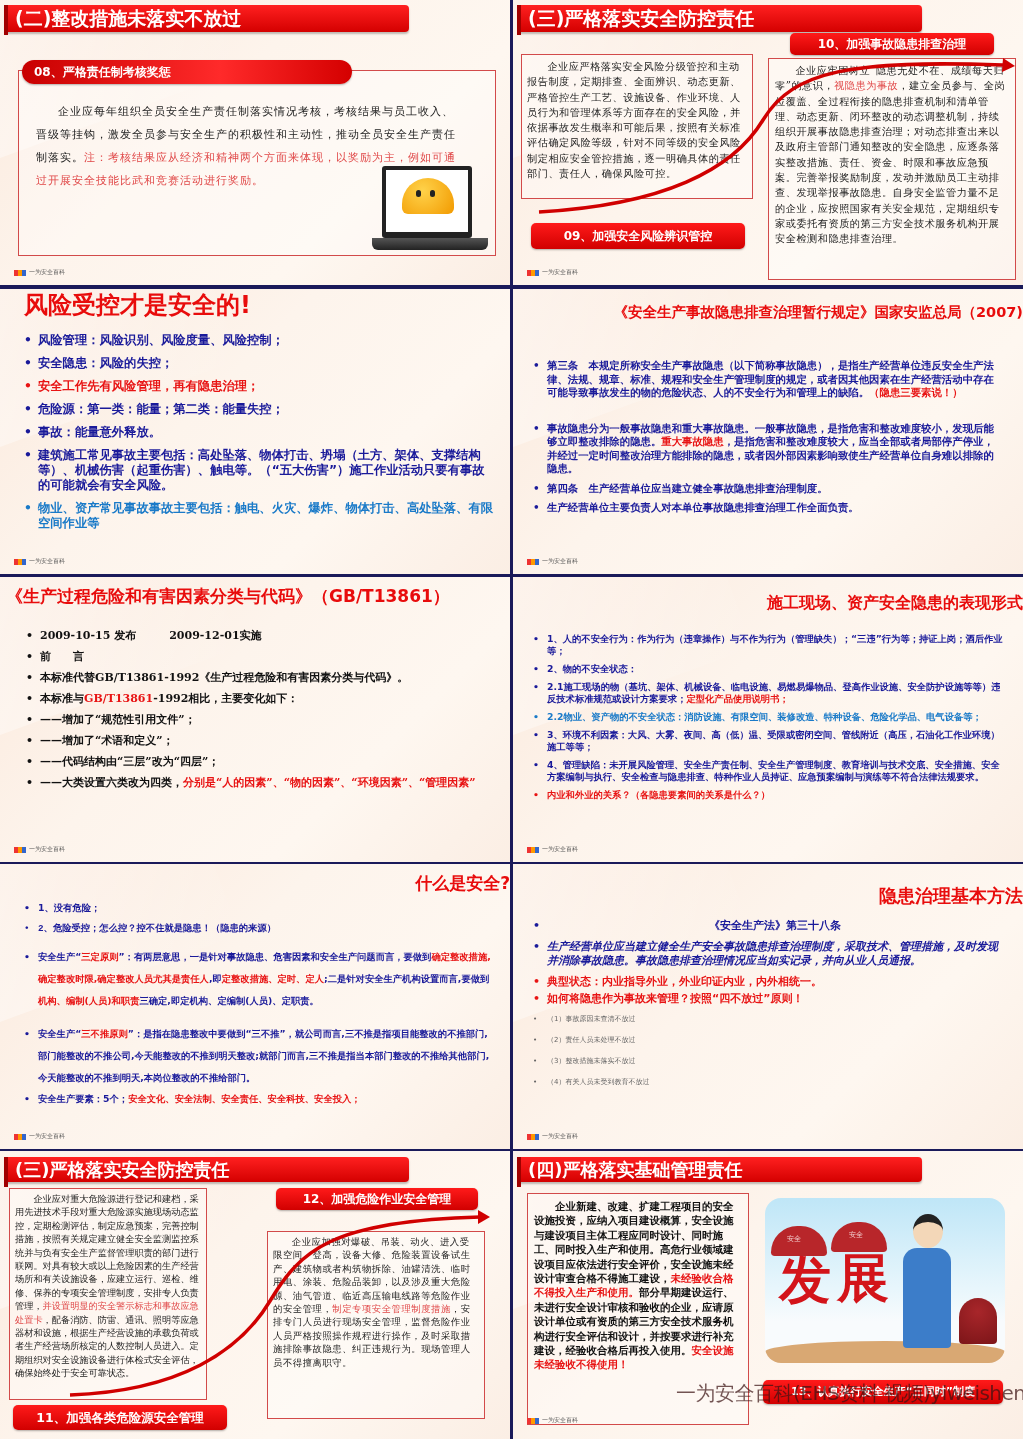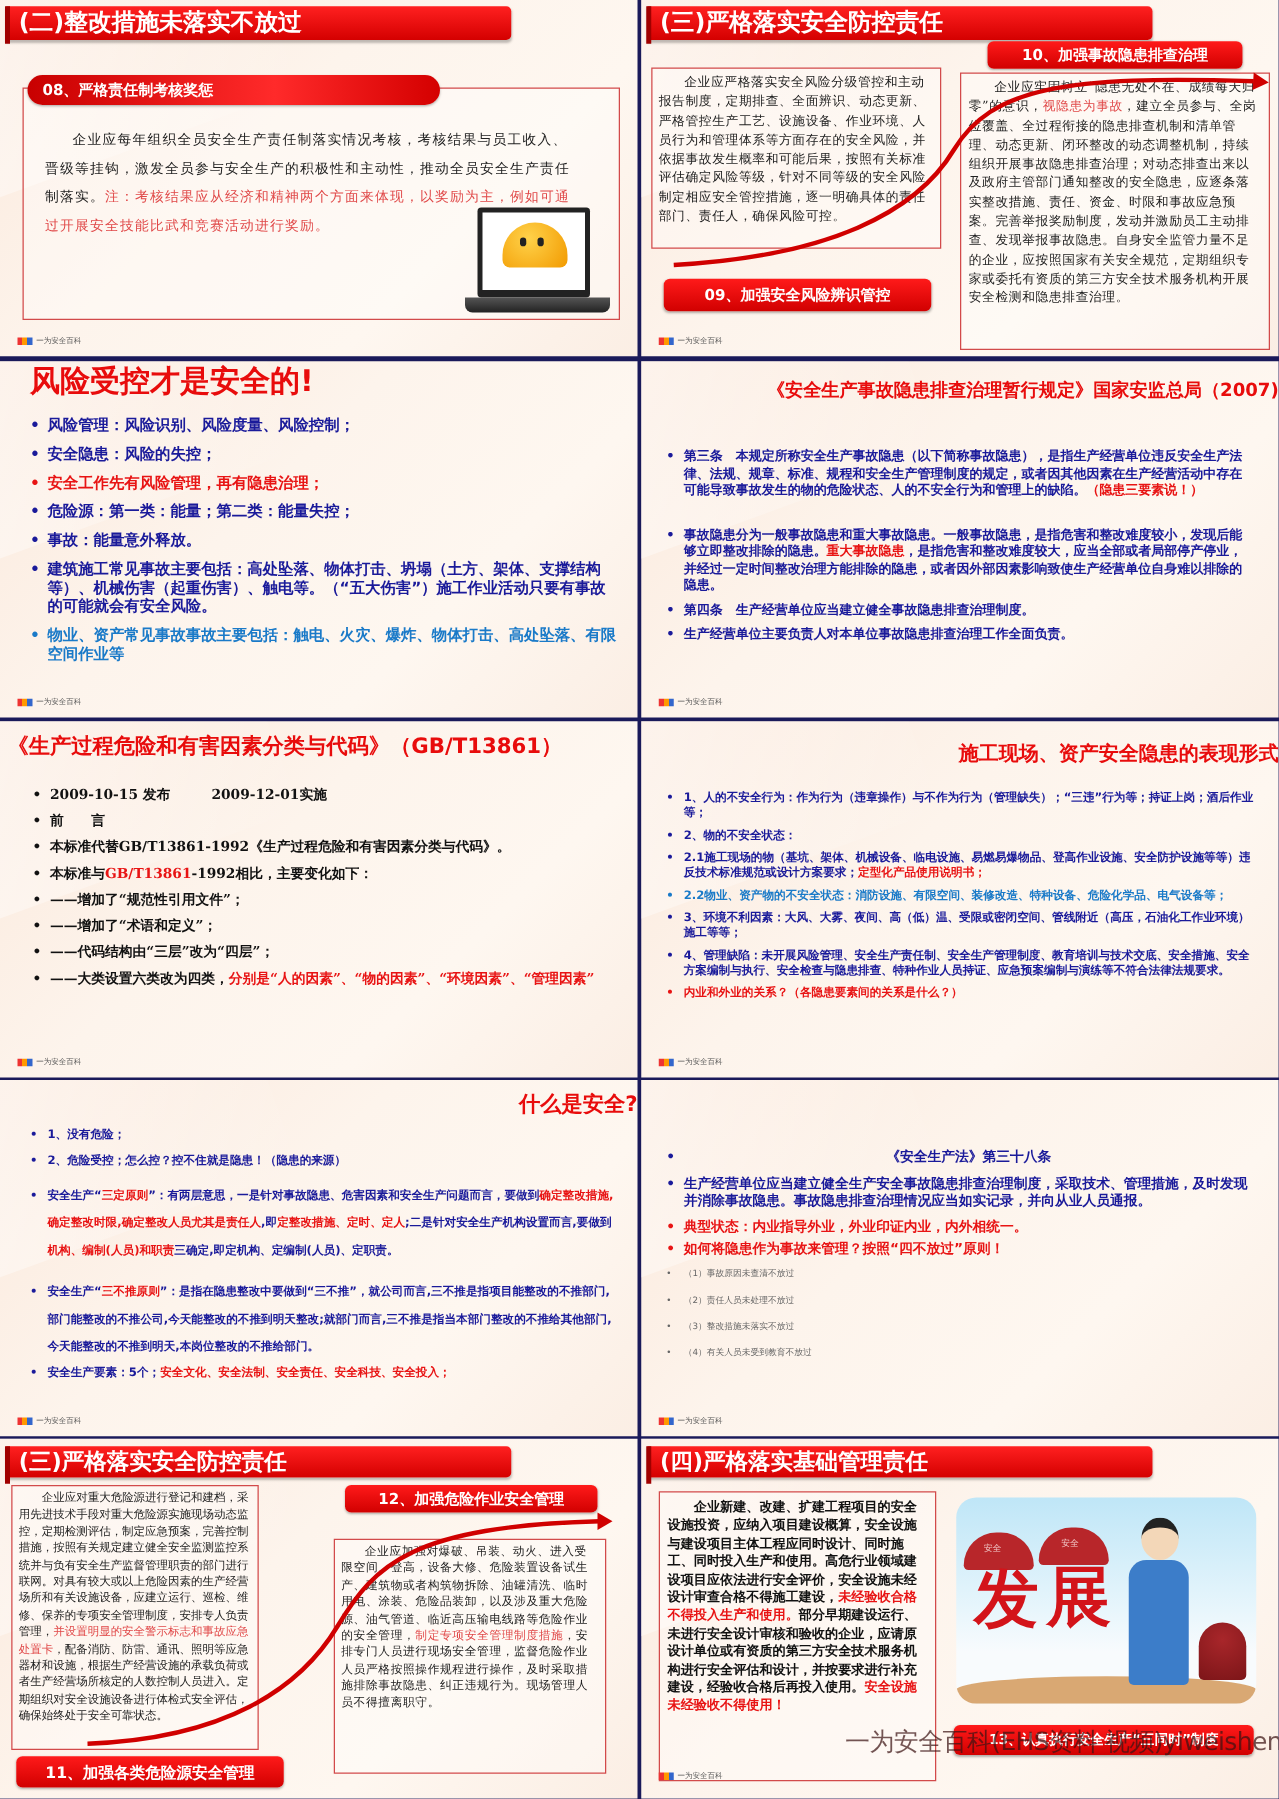--- a/index.html
+++ b/index.html
@@ -148,35 +148,36 @@
     <div class="footer-logo">
         <span class="mark"></span>
         <span>一为安全百科</span>
       </div>
   </div>
 
   <div class="slide" style="left:0;top:864px;">
     <div class="title-red" style="top:8px;font-size:17px;">什么是安全?</div>
     <ul class="bul navy" style="left:24px;top:38px;width:470px;font-size:9.3px;line-height:12px;">
       <li style="margin-bottom:9px;">1、没有危险；</li>
-      <li style="margin-bottom:11px;">2、危险受控；怎么控？控不住就是隐患！（隐患的来源）</li>
+      <li style="margin-bottom:11px;font-family:Liberation Mono, monospace;">2、危险受控；怎么控？控不住就是隐患！（隐患的来源）</li>
       <li style="margin-bottom:11px;line-height:22px;"><span>安全生产“</span><span class="red">三定原则</span><span>”：有两层意思，一是针对事故隐患、危害因素和安全生产问题而言，要做到</span><span class="red">确定整改措施,确定整改时限,确定整改人员尤其是责任人</span><span>,即</span><span class="red">定整改措施、定时、定人</span><span>;二是针对安全生产机构设置而言,要做到</span><span class="red">机构、编制(人员)和职责</span><span>三确定,即定机构、定编制(人员)、定职责。</span></li>
       <li style="margin-bottom:4px;line-height:22px;"><span>安全生产“</span><span class="red">三不推原则</span><span>”：是指在隐患整改中要做到“三不推”，就公司而言,三不推是指项目能整改的不推部门,部门能整改的不推公司,今天能整改的不推到明天整改;就部门而言,三不推是指当本部门整改的不推给其他部门,今天能整改的不推到明天,本岗位整改的不推给部门。</span></li>
       <li><span>安全生产要素：5个；</span><span class="red">安全文化、安全法制、安全责任、安全科技、安全投入；</span></li>
     </ul>
     <div class="footer-logo">
         <span class="mark"></span>
         <span>一为安全百科</span>
       </div>
   </div>
 
   <div class="slide" style="left:513px;top:864px;">
+    <div class="title-red" style="top:20px;font-size:18px;">隐患治理基本方法</div>
     <ul class="bul navy" style="left:20px;top:55px;width:470px;font-size:11px;line-height:14px;">
       <li style="margin-bottom:7px;text-align:center;">《安全生产法》第三十八条</li>
-      <li style="margin-bottom:7px;">生产经营单位应当建立健全生产安全事故隐患排查治理制度，采取技术、管理措施，及时发现并消除事故隐患。事故隐患排查治理情况应当如实记录，并向从业人员通报。</li>
+      <li style="margin-bottom:7px;font-style:italic;">生产经营单位应当建立健全生产安全事故隐患排查治理制度，采取技术、管理措施，及时发现并消除事故隐患。事故隐患排查治理情况应当如实记录，并向从业人员通报。</li>
       <li class="red" style="margin-bottom:3px;">典型状态：内业指导外业，外业印证内业，内外相统一。</li>
       <li class="red" style="margin-bottom:6px;">如何将隐患作为事故来管理？按照“四不放过”原则！</li>
       <li style="font-weight:normal;color:#666;font-size:7px;margin-bottom:7px;">（1）事故原因未查清不放过</li>
       <li style="font-weight:normal;color:#666;font-size:7px;margin-bottom:7px;">（2）责任人员未处理不放过</li>
       <li style="font-weight:normal;color:#666;font-size:7px;margin-bottom:7px;">（3）整改措施未落实不放过</li>
       <li style="font-weight:normal;color:#666;font-size:7px;">（4）有关人员未受到教育不放过</li>
     </ul>
     <div class="footer-logo">
         <span class="mark"></span>
         <span>一为安全百科</span>

